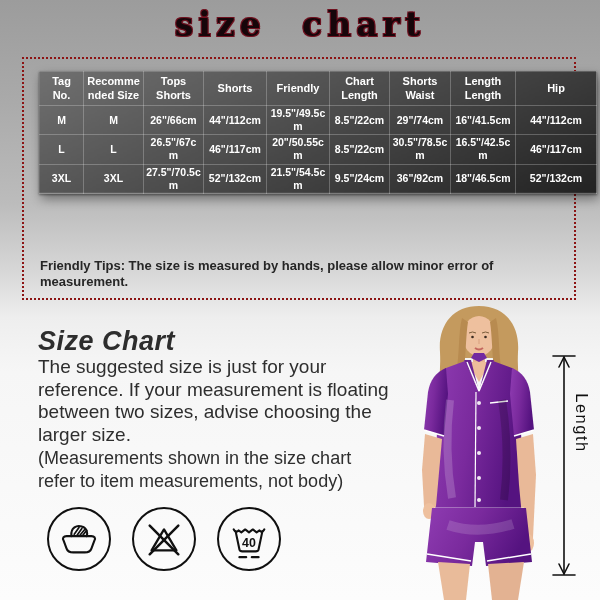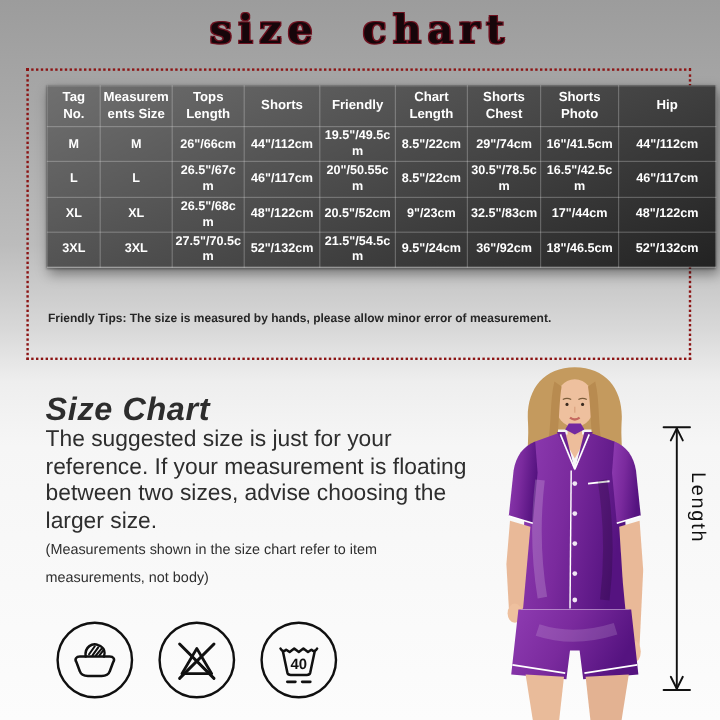--- a/index.html
+++ b/index.html
@@ -24,29 +24,29 @@
   th,td{border:1px solid rgba(255,255,255,.24);color:#fff;font-weight:bold;
        font-size:10.5px;text-align:center;vertical-align:middle;
        padding:1px 2px;line-height:1.25;word-wrap:break-word;}
   thead th{height:31px;font-size:11px;}
   tbody td{height:25px;}
   th:nth-child(1){width:39px}  th:nth-child(2){width:55px}
   th:nth-child(3){width:55px}  th:nth-child(4){width:58px}
   th:nth-child(5){width:58px}  th:nth-child(6){width:55px}
   th:nth-child(7){width:56px}  th:nth-child(8){width:60px}
   th:nth-child(9){width:76px}
-  .tips{position:absolute;left:16px;top:199px;font-size:10px;font-weight:bold;
+  .tips{position:absolute;left:16px;top:199px;font-size:13px;font-weight:bold;
        color:#262626;line-height:15.5px;}
   .info-heading{position:absolute;left:38px;top:326px;font-size:27px;
        font-weight:bold;font-style:italic;color:#2d2d2d;letter-spacing:.5px;}
   .p1{position:absolute;left:38px;top:356px;width:356px;font-size:19px;
        color:#2e2e2e;line-height:22.5px;}
-  .p2{position:absolute;left:38px;top:447px;width:330px;font-size:12px;
+  .p2{position:absolute;left:38px;top:447px;width:330px;font-size:18px;
        color:#2e2e2e;line-height:22.5px;}
-  .icons{position:absolute;left:47px;top:518px;display:flex;gap:21px;}
+  .icons{position:absolute;left:47px;top:507px;display:flex;gap:21px;}
   .care{width:64px;height:64px;border:2.5px solid #101010;border-radius:50%;
        box-sizing:border-box;display:flex;align-items:center;justify-content:center;}
   .model{position:absolute;left:378px;top:300px;width:182px;height:300px;}
   .dim{position:absolute;left:548px;top:353px;}
   .length-label{position:absolute;left:539px;top:413px;width:84px;height:20px;
        transform:rotate(90deg);text-align:center;font-size:16.5px;color:#101010;
        letter-spacing:1.5px;}
 </style>
 </head>
 <body>
@@ -54,27 +54,27 @@
 <div class="canvas">
 
   <div class="title">size chart</div>
 
   <div class="dotted-box">
     <div class="teal-artifact"></div>
     <table>
         <thead>
           <tr>
             <th>Tag No.</th>
-            <th>Measurements Size</th>
-            <th>Tops Length</th>
+            <th>Recommended Size</th>
+            <th>Tops Shorts</th>
             <th>Shorts</th>
             <th>Friendly</th>
             <th>Chart Length</th>
-            <th>Shorts Chest</th>
-            <th>Shorts Photo</th>
+            <th>Shorts Waist</th>
+            <th>Length Length</th>
             <th>Hip</th>
           </tr>
         </thead>
         <tbody>
           <tr>
             <td>M</td>
             <td>M</td>
             <td>26"/66cm</td>
             <td>44"/112cm</td>
             <td>19.5"/49.5cm</td>
@@ -86,31 +86,20 @@
           <tr>
             <td>L</td>
             <td>L</td>
             <td>26.5"/67cm</td>
             <td>46"/117cm</td>
             <td>20"/50.55cm</td>
             <td>8.5"/22cm</td>
             <td>30.5"/78.5cm</td>
             <td>16.5"/42.5cm</td>
             <td>46"/117cm</td>
-          </tr>
-          <tr>
-            <td>XL</td>
-            <td>XL</td>
-            <td>26.5"/68cm</td>
-            <td>48"/122cm</td>
-            <td>20.5"/52cm</td>
-            <td>9"/23cm</td>
-            <td>32.5"/83cm</td>
-            <td>17"/44cm</td>
-            <td>48"/122cm</td>
           </tr>
           <tr>
             <td>3XL</td>
             <td>3XL</td>
             <td>27.5"/70.5cm</td>
             <td>52"/132cm</td>
             <td>21.5"/54.5cm</td>
             <td>9.5"/24cm</td>
             <td>36"/92cm</td>
             <td>18"/46.5cm</td>

